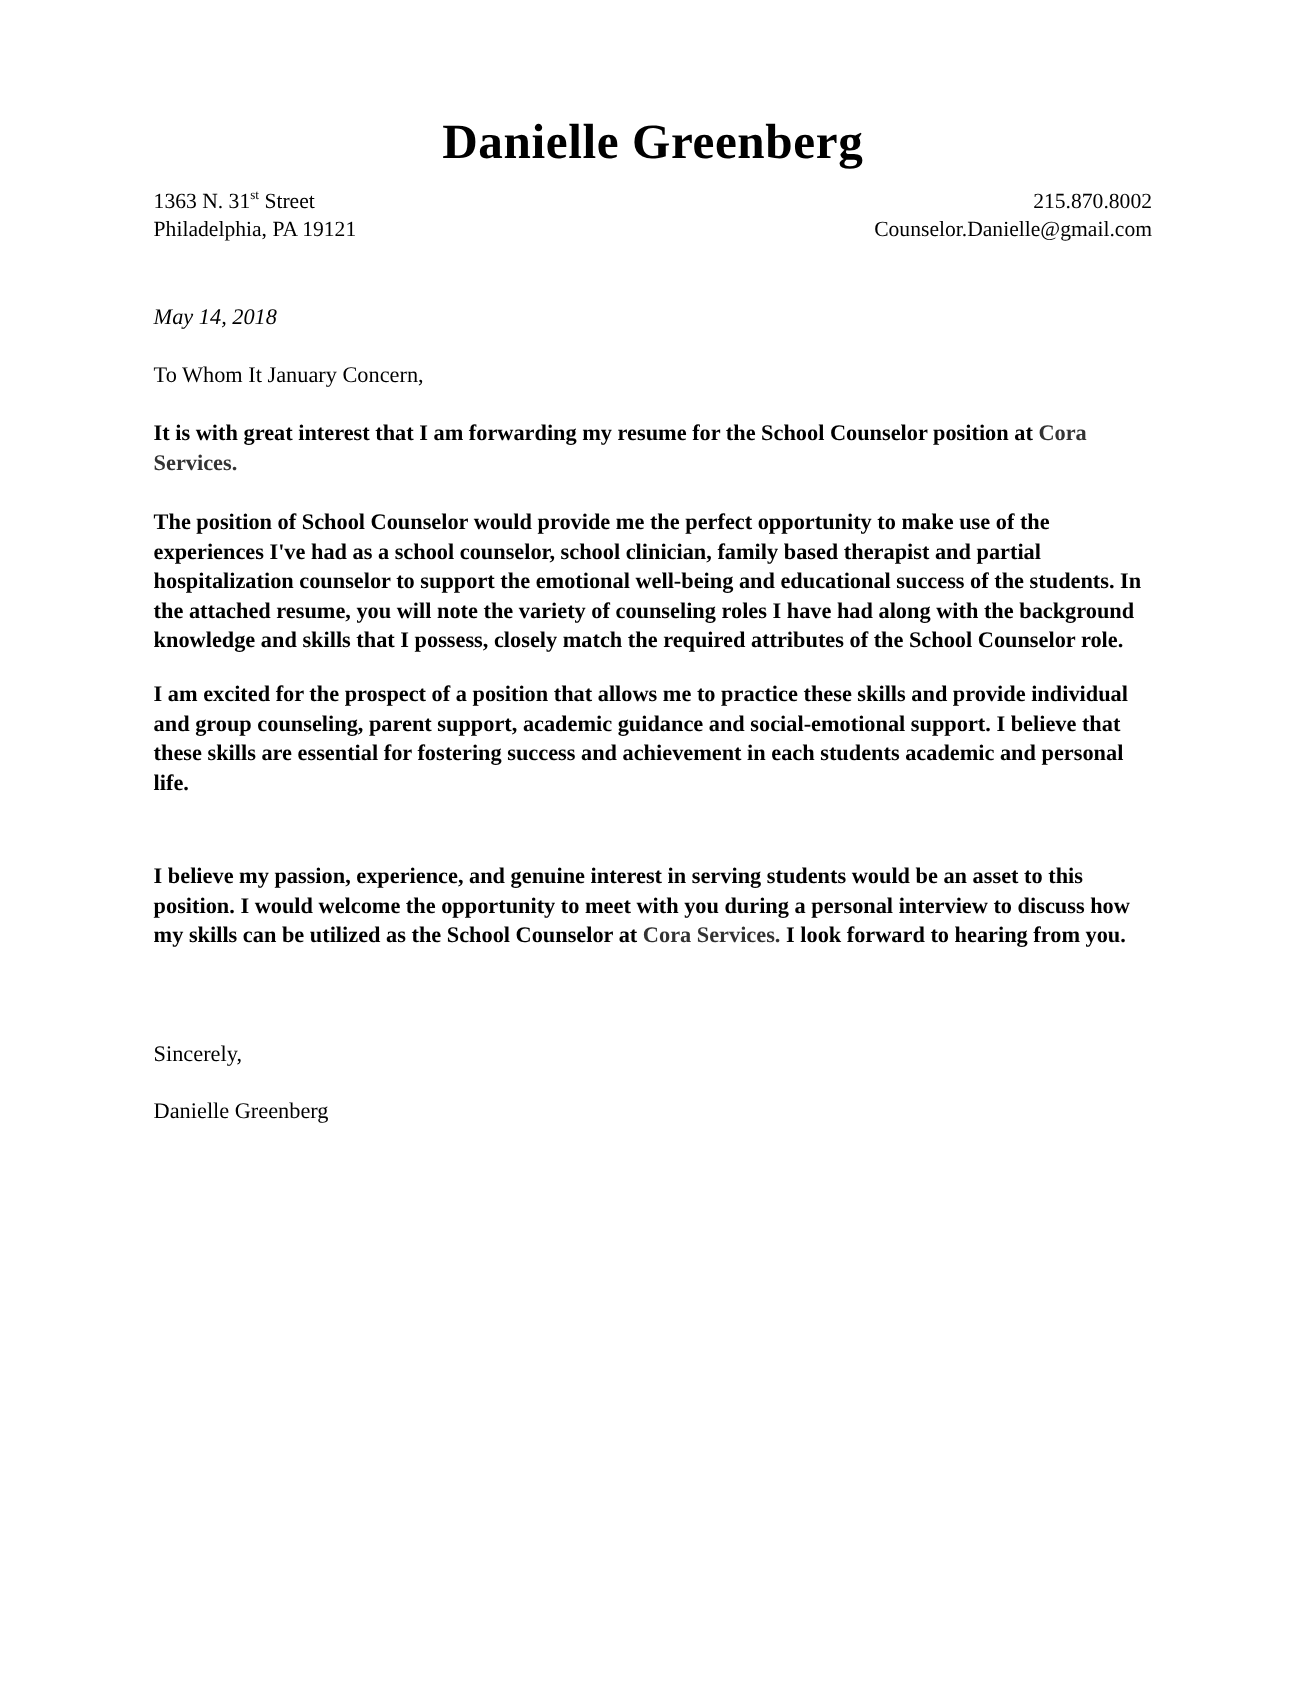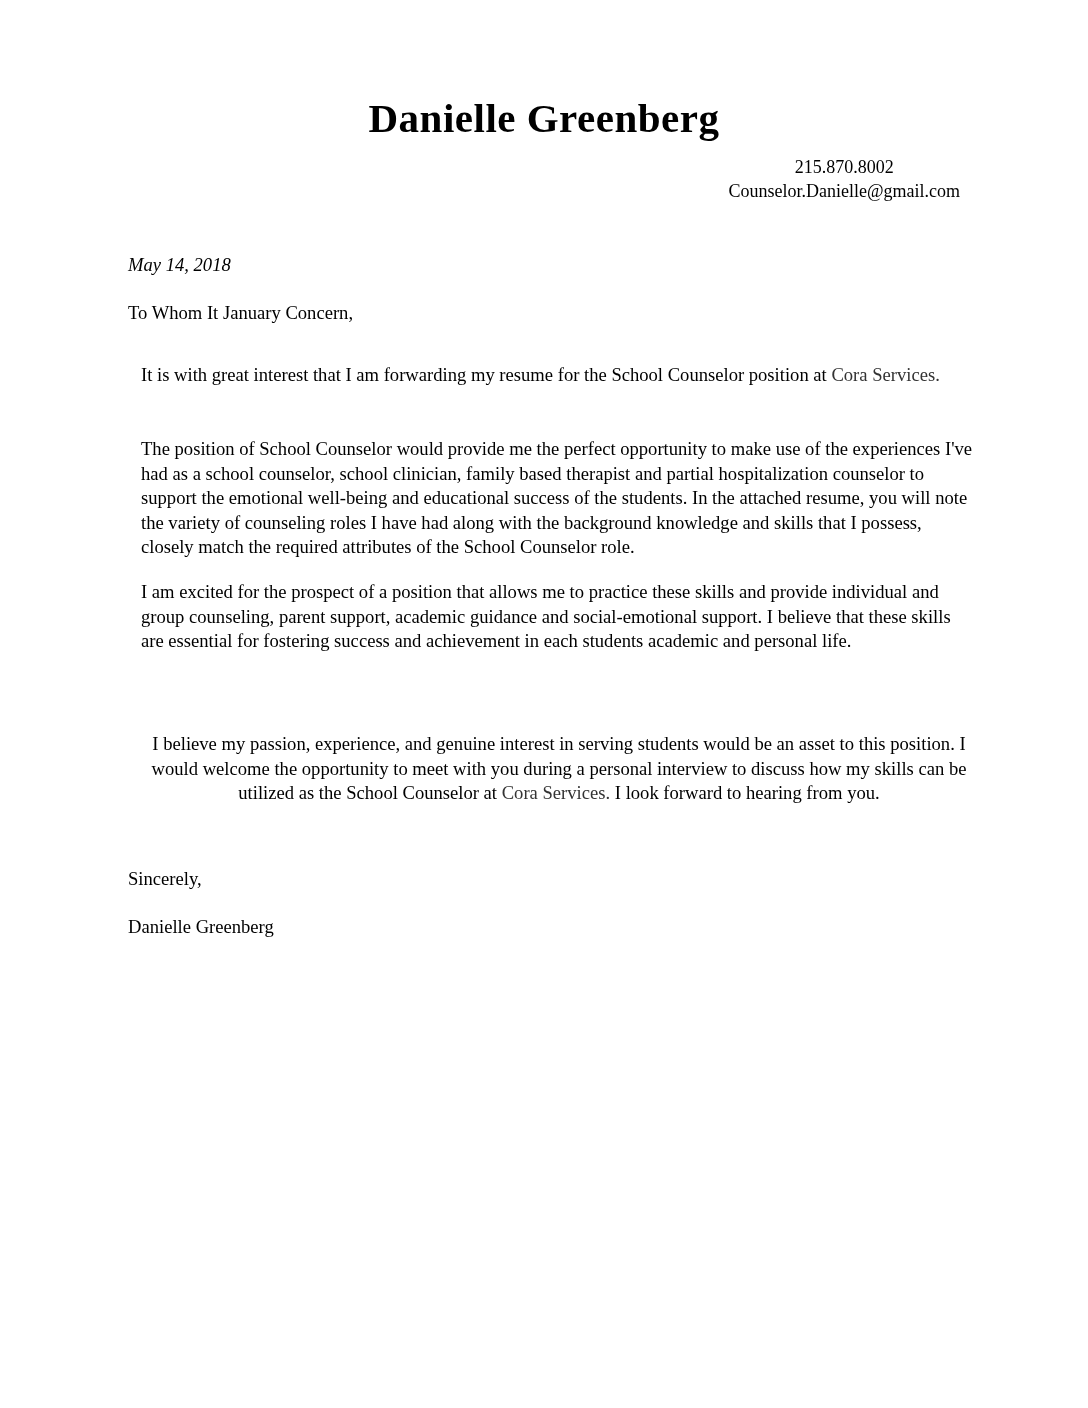--- a/index.html
+++ b/index.html
@@ -3,41 +3,45 @@
   <meta charset="utf-8">
   <style>
     html, body { margin: 0; padding: 0; background: #ffffff; }
     body { width: 1088px; height: 1408px; position: relative; overflow: hidden;
            font-family: "Liberation Serif", "DejaVu Serif", serif; color: #000; }
     .page { position: absolute; left: 0; top: 0; width: 1088px; height: 992px; background: #fff; }
     .name { position: absolute; left: 0; width: 1088px; top: 92px; text-align: center;
             font-size: 41px; font-weight: bold; letter-spacing: 0.5px; line-height: 52px; }
     .contact { position: absolute; top: 155px; font-size: 18px; line-height: 24px; }
     .contact.left { left: 128px; }
-    .contact.right { right: 128px; text-align: center; }
+    .contact.right { right: 128px; text-align: right; }
     .contact div { white-space: nowrap; }
     sup { font-size: 11px; line-height: 0; vertical-align: 7px; }
     .body { position: absolute; left: 128px; width: 836px; font-size: 18.6px; line-height: 24.5px; }
     .date { top: 253px; font-style: italic; }
     .salutation { top: 301px; }
     .p1 { top: 350px; }
     .p2 { top: 424px; }
     .p3 { top: 567px; }
-    .p4 { top: 719px; text-align: center; }
+    .p4 { top: 719px; }
     .closing { top: 867px; }
     .signature { top: 915px; }
     .company { color: #333333; }
-    p { margin: 13px; }
+    p { margin: 0; font-weight: bold; }
   </style>
 </head>
 <body>
 
 <div class="page">
   <div class="name">Danielle Greenberg</div>
 
+  <div class="contact left">
+    <div><span>1363 N. 31</span><sup>st</sup><span> Street</span></div>
+    <div>Philadelphia, PA 19121</div>
+  </div>
 
   <div class="contact right">
     <div>215.870.8002</div>
     <div>Counselor.Danielle@gmail.com</div>
   </div>
 
   <div class="body date">May 14, 2018</div>
   <div class="body salutation">To Whom It January Concern,</div>
 
   <p class="body p1"><span>It is with great interest that I am forwarding my resume for the School Counselor position at </span><span class="company" style="color: rgb(51, 51, 51);">Cora Services</span><span class="company" style="color: rgb(51, 51, 51);">.</span></p>

